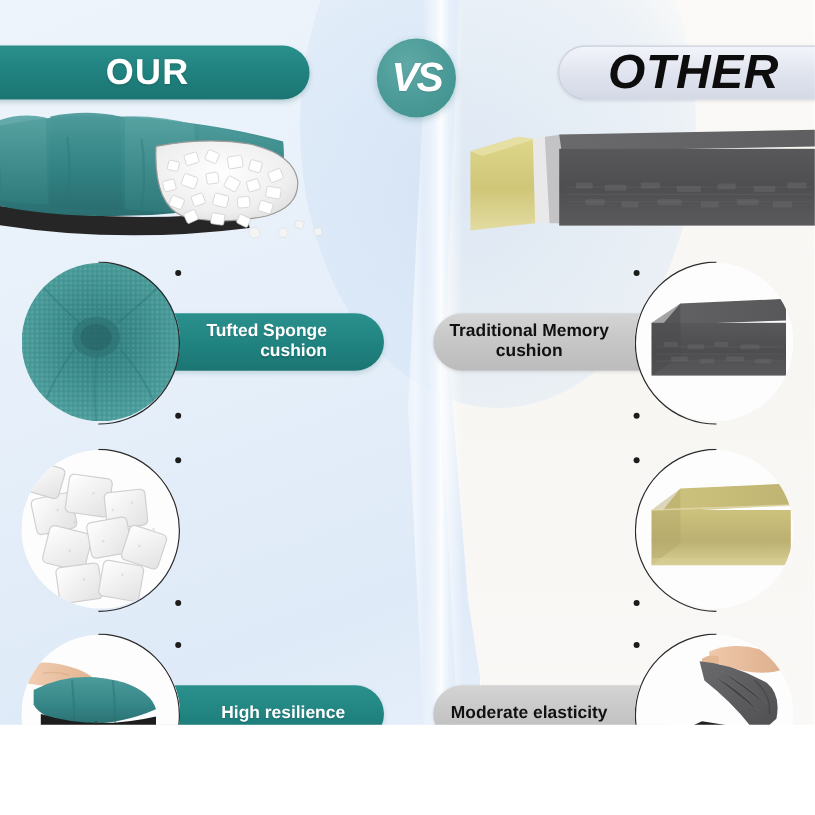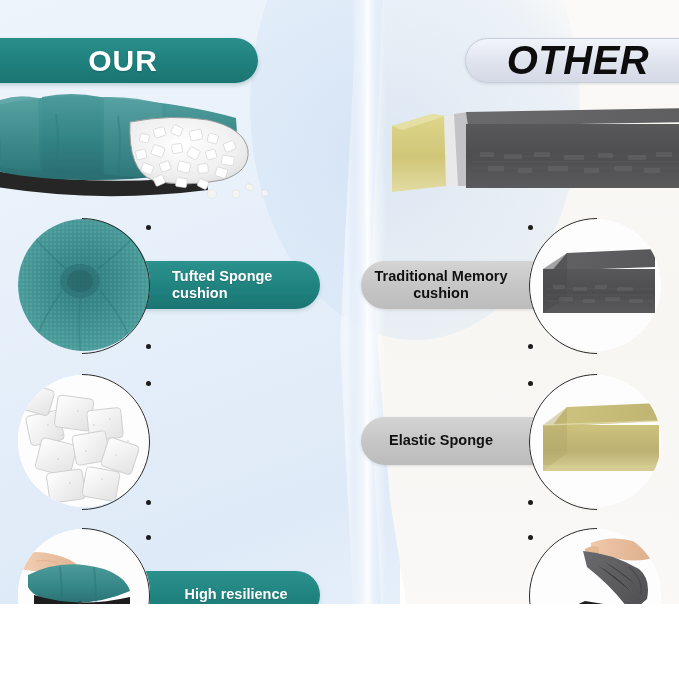--- a/index.html
+++ b/index.html
@@ -146,20 +146,23 @@
   <div class="divider2"></div>
 
   <div class="banner banner-our">
     <span>OUR</span>
   </div>
 
   <div class="banner banner-other">
     <span>OTHER</span>
   </div>
 
+  <div class="vs-badge">
+    <span>VS</span>
+  </div>
 
   <div class="hero-left">
     <svg width="300" height="120" viewBox="0 0 300 120">
       <defs>
         <linearGradient id="tealA" x1="0" y1="0" x2="0" y2="1">
           <stop offset="0%" stop-color="#4e9b9b"></stop>
             <stop offset="55%" stop-color="#338485"></stop>
             <stop offset="100%" stop-color="#2a6e70"></stop>
         </linearGradient>
         <linearGradient id="tealB" x1="0" y1="0" x2="0" y2="1">
@@ -265,21 +268,21 @@
         <rect x="100" y="66" width="16" height="5" rx="1"></rect>
         <rect x="130" y="68" width="14" height="5" rx="1"></rect>
         <rect x="160" y="66" width="20" height="5" rx="1"></rect>
         <rect x="196" y="68" width="15" height="5" rx="1"></rect>
         <rect x="226" y="66" width="18" height="5" rx="1"></rect>
         <rect x="256" y="68" width="16" height="5" rx="1"></rect>
       </g>
     </svg>
   </div>
 
-  <div class="row row-l" style="top:216px;">
+  <div class="row row-l" style="top:216px;text-align:right;">
     <div class="pill pill-l">
       <div class="txt">
         <div>Tufted Sponge</div>
         <div>cushion</div>
       </div>
     </div>
     <div class="circle circle-l">
       <svg width="132" height="132" viewBox="0 0 132 132">
         <defs>
           <radialGradient id="tuftG" cx="50%" cy="48%" r="62%">
@@ -434,25 +437,20 @@
           <rect x="100" y="80" width="14" height="4" rx="1"></rect>
         </g>
       </svg>
     </div>
     <div class="ring ring-r"></div>
     <div class="dot" style="right:146px;top:9px;"></div>
     <div class="dot" style="right:146px;top:128px;"></div>
   </div>
 
   <div class="row row-r" style="top:372px;">
-    <div class="pill pill-r">
-      <div class="txt">
-        <div>Elastic Sponge</div>
-      </div>
-    </div>
     <div class="circle circle-r">
       <svg width="132" height="132" viewBox="0 0 132 132">
         <defs>
           <linearGradient id="khTop" x1="0" y1="0" x2="1" y2="0">
             <stop offset="0%" stop-color="#cfc47f"></stop>
               <stop offset="100%" stop-color="#c0b472"></stop>
           </linearGradient>
           <linearGradient id="khFront" x1="0" y1="0" x2="0" y2="1">
             <stop offset="0%" stop-color="#cdc27d"></stop>
               <stop offset="55%" stop-color="#bbb071"></stop>
@@ -466,20 +464,25 @@
         <path d="M14 50 L130 46" stroke="#e6dfb4" stroke-width="1.4" opacity=".7"></path>
         <rect x="14" y="90" width="116" height="6" fill="#d6cd93" opacity=".55"></rect>
       </svg>
     </div>
     <div class="ring ring-r"></div>
     <div class="dot" style="right:146px;top:9px;"></div>
     <div class="dot" style="right:146px;top:128px;"></div>
   </div>
 
   <div class="row row-r" style="top:526px;">
+    <div class="pill pill-r">
+      <div class="txt">
+        <div>Moderate elasticity</div>
+      </div>
+    </div>
     <div class="circle circle-r">
       <svg width="132" height="132" viewBox="0 0 132 132">
         <defs>
           <linearGradient id="gcT" x1="0" y1="0" x2="1" y2="1">
             <stop offset="0%" stop-color="#6a6a6d"></stop>
               <stop offset="100%" stop-color="#4e4e51"></stop>
           </linearGradient>
           <linearGradient id="skinG2" x1="0" y1="0" x2="1" y2="0">
             <stop offset="0%" stop-color="#f0c8aa"></stop>
               <stop offset="100%" stop-color="#dcae8b"></stop>

